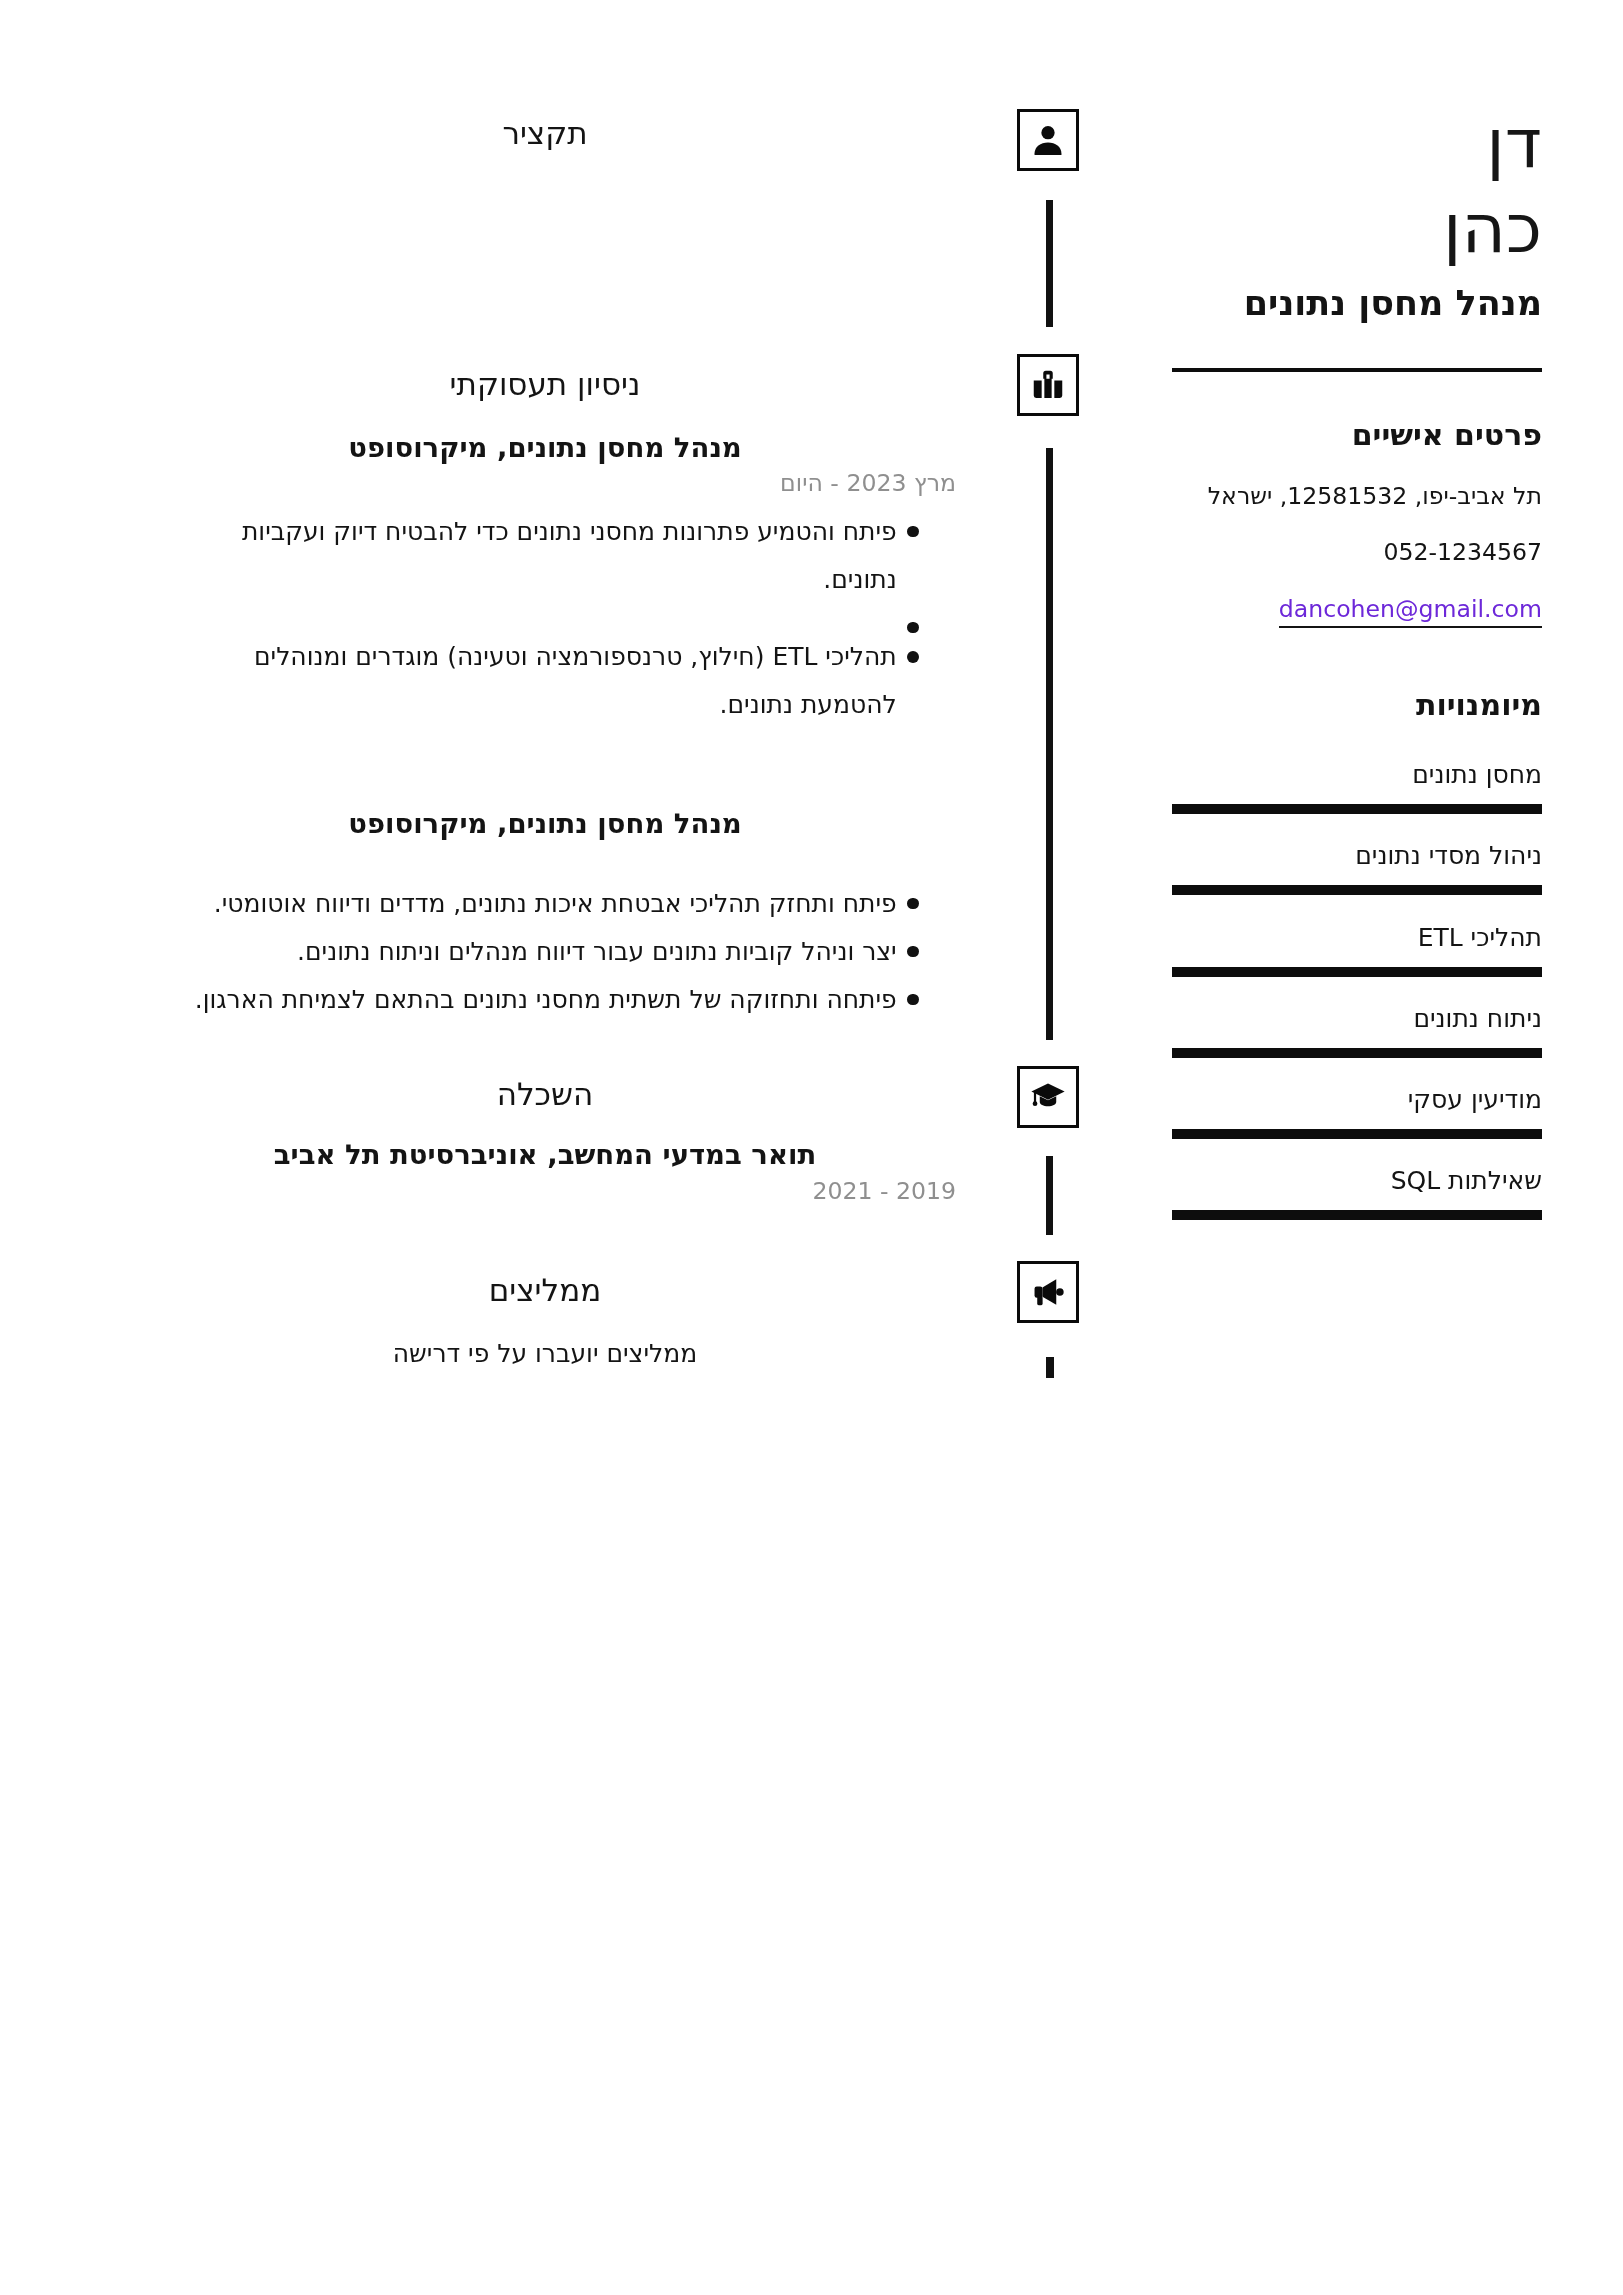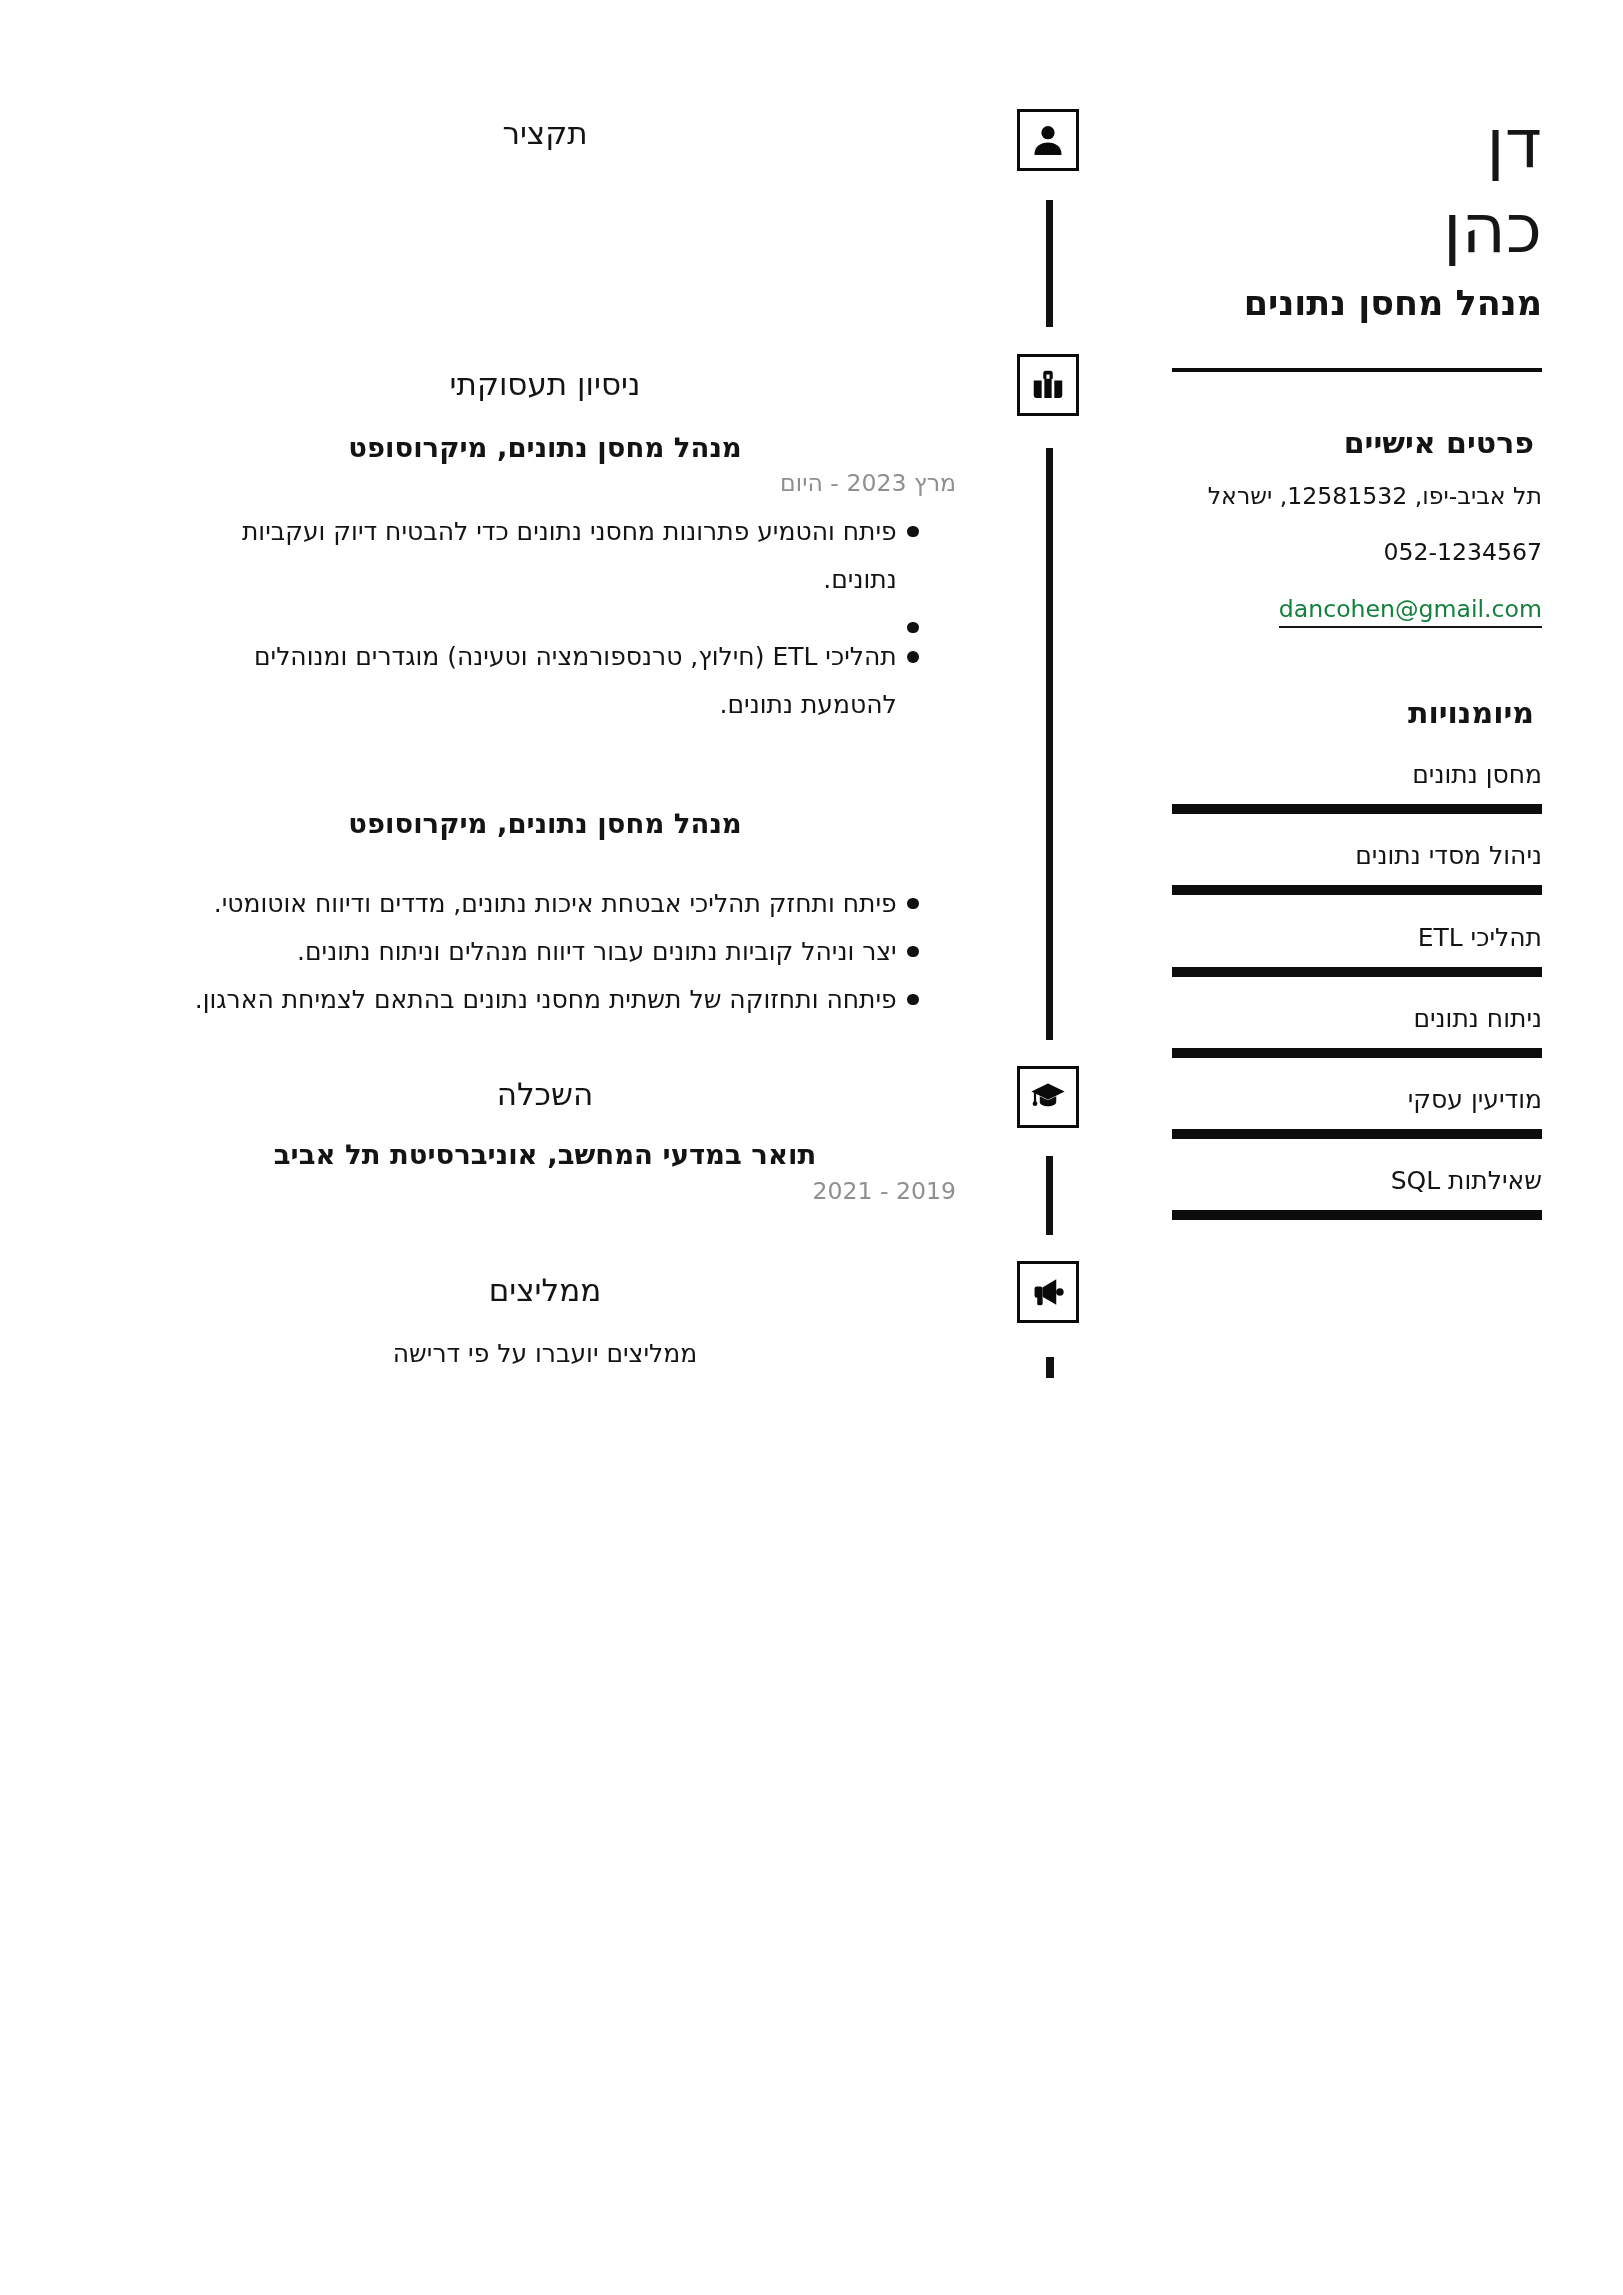--- a/index.html
+++ b/index.html
@@ -14,23 +14,23 @@
   }
   .abs{position:absolute;}
   
   .side{right:81px;width:370px;text-align:right;}
   .name{
     top:101px;font-size:68px;line-height:85px;font-weight:500;
     white-space:pre-line;color:#161616;margin:0;
   }
   .cand-title{top:286px;font-size:35px;line-height:34px;font-weight:700;}
   .hr{top:368px;height:3.9px;background:#0d0d0d;}
-  .side-heading{font-size:30px;line-height:35px;font-weight:700;margin:8px;}
+  .side-heading{font-size:30px;line-height:35px;font-weight:700;margin:0;}
   .contact{font-size:23.6px;line-height:29px;white-space:nowrap;}
-  .email a, a.email-link{color:#15803d;text-decoration:none;margin-top:15px;}
+  .email a, a.email-link{color:#6d28d9;text-decoration:none;margin-top:15px;}
   .email-inner{border-bottom:2px solid #141414;padding-bottom:2.6px;}
   .skill-row{position:absolute;right:81px;width:370px;text-align:right;}
   .skill-label{font-size:25px;line-height:30px;white-space:nowrap;}
   .skill-bar{margin-top:13.7px;height:10.5px;width:100%;background:#ffffff;}
   .skill-fill{height:100%;background:#0d0d0d;}
   
   .icon-box{
     left:1017px;width:56px;height:56px;
     border:3.9px solid #0a0a0a;background:#fff;
     display:flex;align-items:center;justify-content:center;

